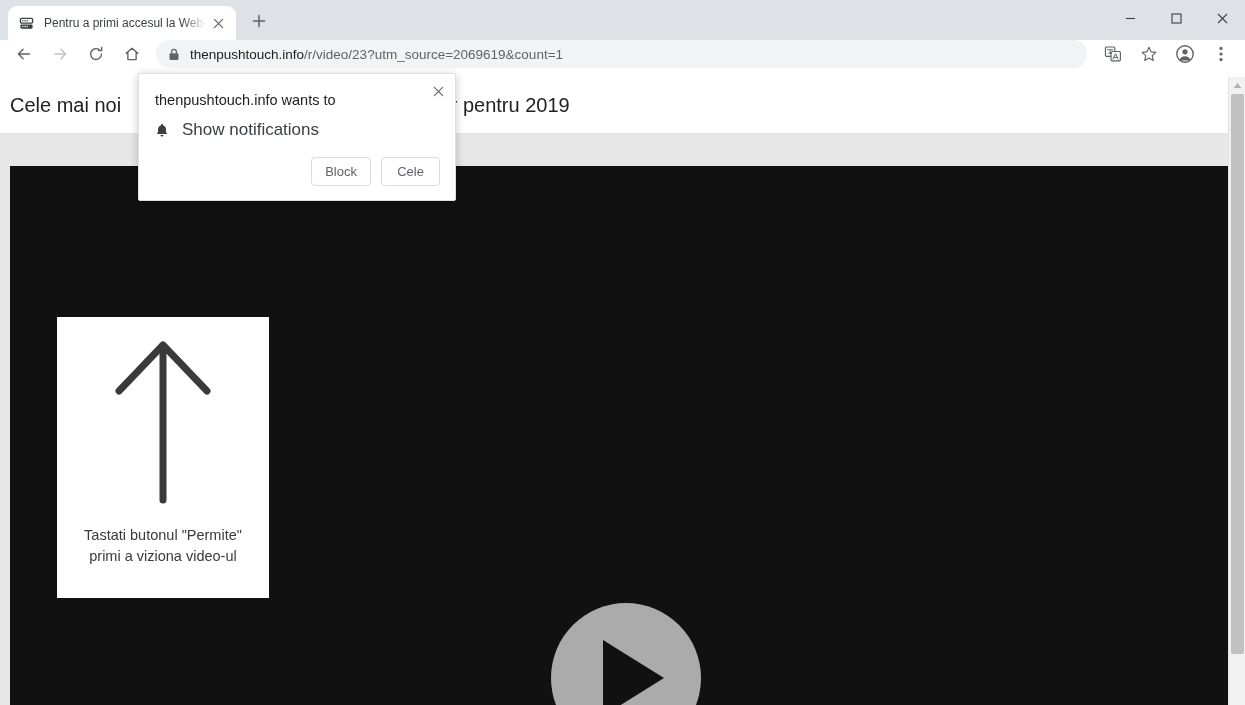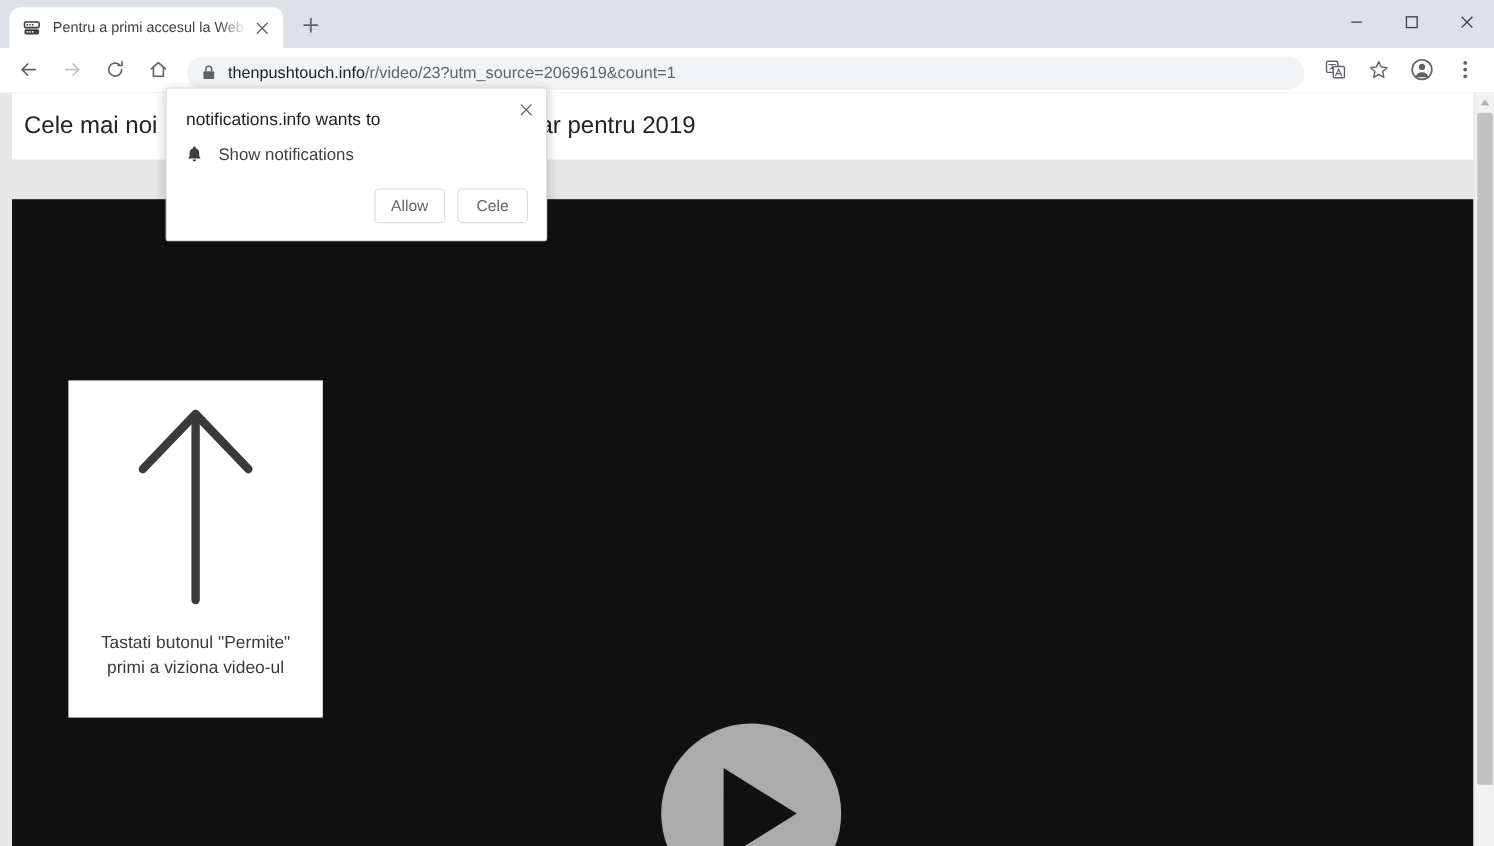--- a/index.html
+++ b/index.html
@@ -45,21 +45,21 @@
 
   .wincontrols {
     position: absolute; top: 0; right: 0; height: 36px; display: flex;
   }
   .wincontrols div {
     width: 46px; height: 36px; display: flex; align-items: center;
     justify-content: center; color: #3c4043;
   }
 
   .toolbar {
-    height: 41px; background: #ffffff; display: flex; align-items: center;
+    height: 41px; background: #ffffff; display: flex; align-items: flex-start;
     padding: 0 6px 0 6px;
   }
   .tbtn {
     width: 32px; height: 32px; border-radius: 50%; margin: 0 2px;
     display: flex; align-items: center; justify-content: center;
     color: #5f6368; flex: 0 0 32px;
   }
   .tbtn.disabled { color: #bdc1c6; }
   .omnibox {
     flex: 1 1 auto; height: 28px; background: #f1f3f4; border-radius: 14px;
@@ -73,21 +73,21 @@
   .omni-url b { color: #202124; font-weight: 400; }
   .tb-right { display: flex; align-items: center; }
 
   
   .viewport {
     position: absolute; top: 77px; left: 0; width: 1245px; height: 628px;
     background: #e7e7e7; overflow: hidden;
   }
   .pageheader {
     height: 57px; background: #ffffff; border-bottom: 1px solid #e3e3e3;
-    display: flex; align-items: center; padding-left: 10px; margin-left: 10px;
+    display: flex; align-items: center; padding-left: 10px;
   }
   .navlink {
     font-size: 20px; color: #222222; white-space: nowrap; margin-right: 43px;
   }
   .video {
     position: absolute; left: 10px; top: 89px;
     width: 1218px; height: 539px; background: #111111;
   }
   .playbtn {
     position: absolute; left: 541px; top: 437px; width: 150px; height: 150px;
@@ -140,21 +140,21 @@
   }
   .perm-title {
     position: absolute; left: 16px; top: 18px;
     font-size: 14.5px; color: #202124;
   }
   .perm-row {
     position: absolute; left: 16px; top: 46px;
     display: flex; align-items: center;
   }
   .perm-bell { margin-right: 13px; display: flex; align-items: center; }
-  .perm-label { font-size: 14px; color: #3c4043; }
+  .perm-label { font-size: 17px; color: #3c4043; }
   .perm-actions {
     position: absolute; right: 15px; bottom: 14px; display: flex;
   }
   .perm-btn {
     min-width: 59px; height: 29px; border: 1px solid #dadce0; border-radius: 4px;
     background: #ffffff; color: #5f6368; font-size: 13px;
     font-family: "Liberation Sans", sans-serif;
     display: flex; align-items: center; justify-content: center;
     padding: 0 13px; margin-left: 10px;
   }
@@ -328,29 +328,29 @@
     </div>
     <div class="sb-thumb"></div>
   </div>
 
   <div class="permbubble">
     <span class="perm-close">
       <svg width="11" height="11" viewBox="0 0 12 12">
         <path d="M1.5 1.5 L10.5 10.5 M10.5 1.5 L1.5 10.5" stroke="#5f6368" stroke-width="1.2" stroke-linecap="round"></path>
       </svg>
     </span>
-    <div class="perm-title">notifications.info wants to</div>
+    <div class="perm-title">thenpushtouch.info wants to</div>
     <div class="perm-row">
       <span class="perm-bell">
         <svg width="14" height="15" viewBox="0 0 14 15">
           <path d="M7 1 a1.1 1.1 0 0 1 1.1 1.1 v0.5 a4 4 0 0 1 2.9 3.85 v2.6 l1.2 2.05 H1.8 L3 9.05 V6.45 a4 4 0 0 1 2.9 -3.85 V2.1 A1.1 1.1 0 0 1 7 1 Z" fill="#3c4043"></path>
           <path d="M5.5 12 a1.5 1.5 0 0 0 3 0 Z" fill="#3c4043"></path>
         </svg>
       </span>
       <span class="perm-label">Show notifications</span>
     </div>
     <div class="perm-actions">
-      <button class="perm-btn">Allow</button>
+      <button class="perm-btn">Block</button>
       <button class="perm-btn">Cele</button>
     </div>
   </div>
 
 </div>
 
 </body></html>

